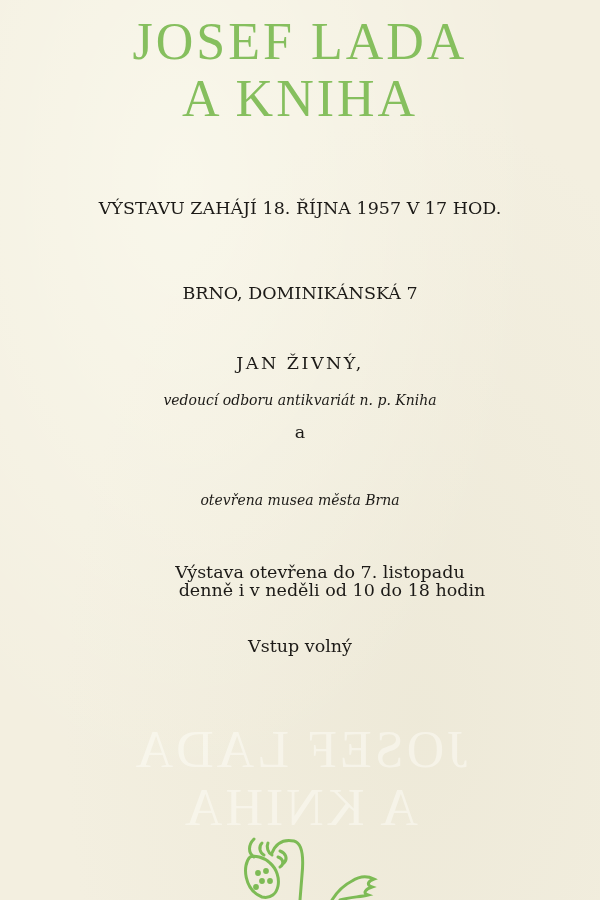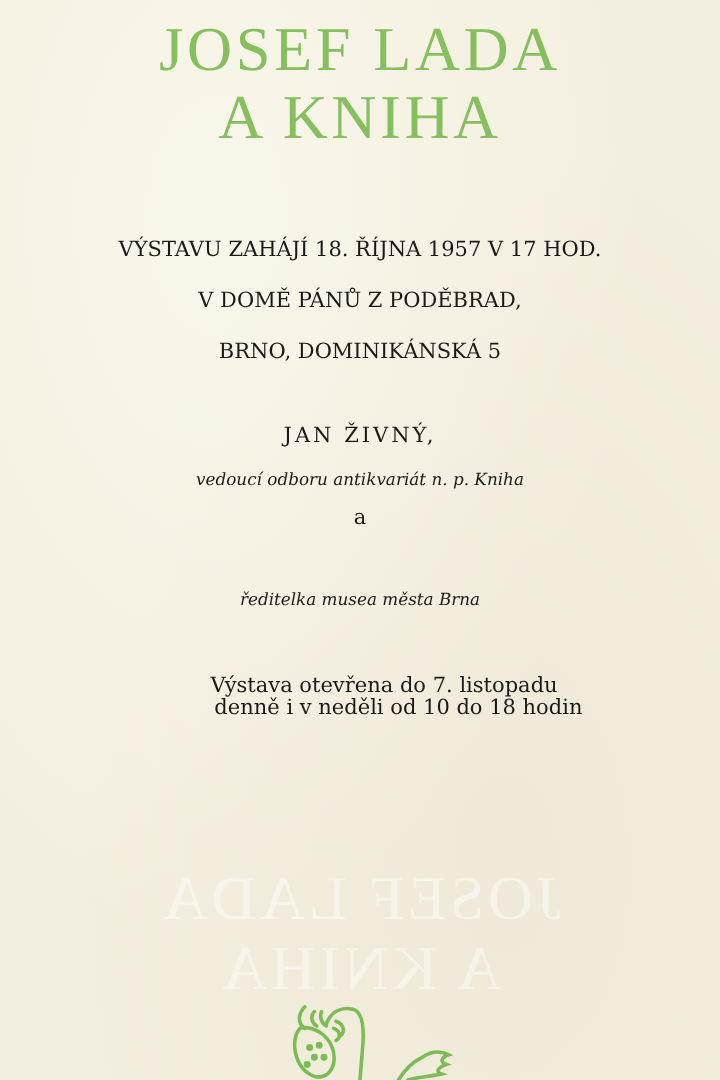--- a/index.html
+++ b/index.html
@@ -34,30 +34,30 @@
 </style>
 </head>
 <body>
 
 <div class="page">
 
   <div class="title t1">JOSEF LADA</div>
   <div class="title t2">A KNIHA</div>
 
   <div class="line" style="top:200px;">VÝSTAVU ZAHÁJÍ 18. ŘÍJNA 1957 V 17 HOD.</div>
-  <div class="line" style="top:243px;">V DOMĚ PÁNŮ Z PODĚBRAD,</div>
-  <div class="line" style="top:285px;">BRNO, DOMINIKÁNSKÁ 5</div>
+  <div class="line" style="top:285px;">BRNO, DOMINIKÁNSKÁ 7</div>
 
   <div class="line caps-spaced" style="top:355px;">JAN ŽIVNÝ,</div>
   <div class="line it" style="top:393px;">vedoucí odboru antikvariát n. p. Kniha</div>
   <div class="line" style="top:424px;">a</div>
-  <div class="line it" style="top:493px;">ředitelka musea města Brna</div>
+  <div class="line it" style="top:493px;">otevřena musea města Brna</div>
 
   <div class="line" style="top:564px;margin-left:20px;">Výstava otevřena do 7. listopadu</div>
   <div class="line" style="top:582px;margin-left:32px;">denně i v neděli od 10 do 18 hodin</div>
+  <div class="line" style="top:638px;">Vstup volný</div>
 
   <div class="ghost" style="top:720px;">JOSEF LADA</div>
   <div class="ghost" style="top:778px;">A KNIHA</div>
 
   <div class="illus">
     <svg width="180" height="65" viewBox="0 0 180 65" fill="none" stroke="#7dbb55" stroke-width="3" stroke-linecap="round">
       <path d="M10 22 C2 30 4 55 22 62 C40 66 44 40 30 28 C24 22 14 20 10 22 Z"></path>
       <path d="M14 4 C8 10 8 18 14 22"></path>
       <path d="M22 8 C18 12 20 18 24 20"></path>
       <path d="M28 8 C26 12 28 18 32 20"></path>

